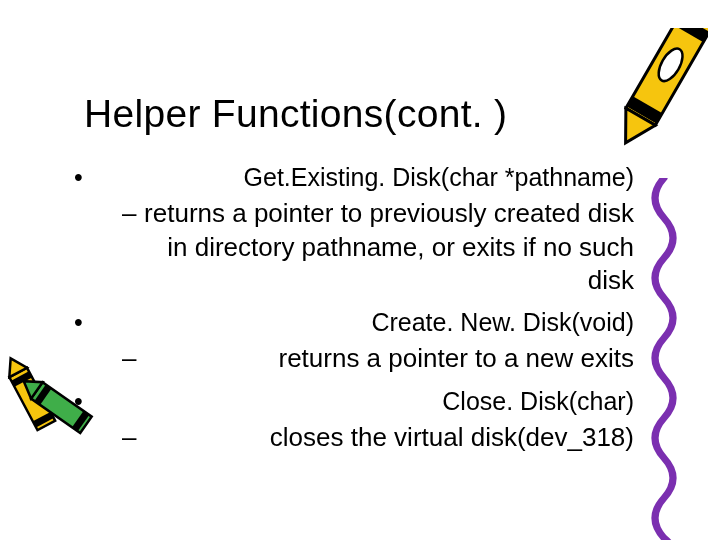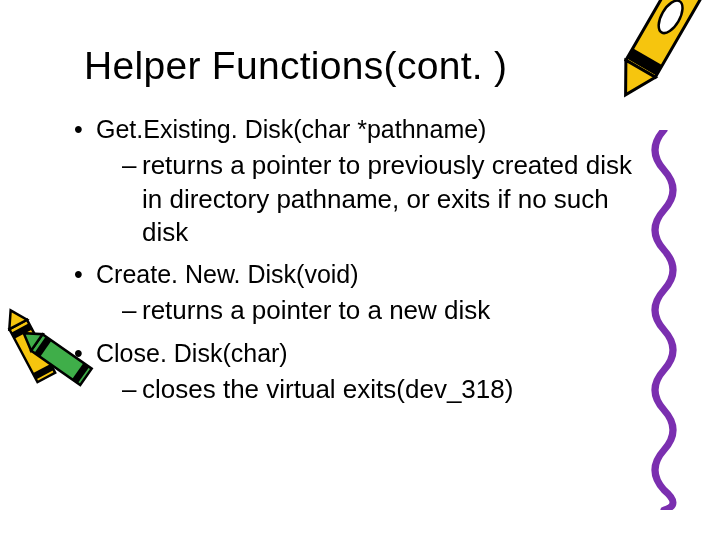--- a/index.html
+++ b/index.html
@@ -10,39 +10,41 @@
     background: #fff;
     font-family: "Comic Sans MS", "Comic Sans", cursive, sans-serif;
     color: #000;
     overflow: hidden;
     position: relative;
   }
   .slide {
     position: relative;
     width: 720px;
     height: 404px;
+    margin-top: 48px;
   }
   .title {
     position: absolute;
     left: 84px;
     top: 44px;
     font-size: 39px;
     font-weight: 400;
     letter-spacing: 0.3px;
   }
   .body {
     position: absolute;
     left: 74px;
     top: 114px;
     width: 560px;
   }
   ul.lvl1 {
     list-style: none;
     padding: 0;
     margin: 0;
+    text-align: right;
   }
   ul.lvl1 > li {
     position: relative;
     padding-left: 22px;
     margin-bottom: 2px;
     font-size: 25px;
     line-height: 1.25;
   }
   ul.lvl1 > li::before {
     content: "•";
@@ -110,27 +112,27 @@
     <ul class="lvl1">
       <li>
         <span>Get.Existing. Disk(char *pathname)</span>
         <ul class="lvl2">
           <li>returns a pointer to previously created disk in directory pathname, or exits if no such disk</li>
         </ul>
       </li>
       <li>
         <span>Create. New. Disk(void)</span>
         <ul class="lvl2">
-          <li>returns a pointer to a new disk</li>
+          <li>returns a pointer to a new exits</li>
         </ul>
       </li>
       <li>
         <span>Close. Disk(char)</span>
         <ul class="lvl2">
-          <li>closes the virtual exits(dev_318)</li>
+          <li>closes the virtual disk(dev_318)</li>
         </ul>
       </li>
     </ul>
   </div>
 
   <div class="crayon-tr">
     <svg viewBox="0 0 120 140" width="120" height="140">
       <g transform="rotate(30 60 70)">
         <rect x="46" y="-30" width="34" height="120" fill="#f6c50e" stroke="#000" stroke-width="3"></rect>
         <rect x="46" y="76" width="34" height="12" fill="#000"></rect>

